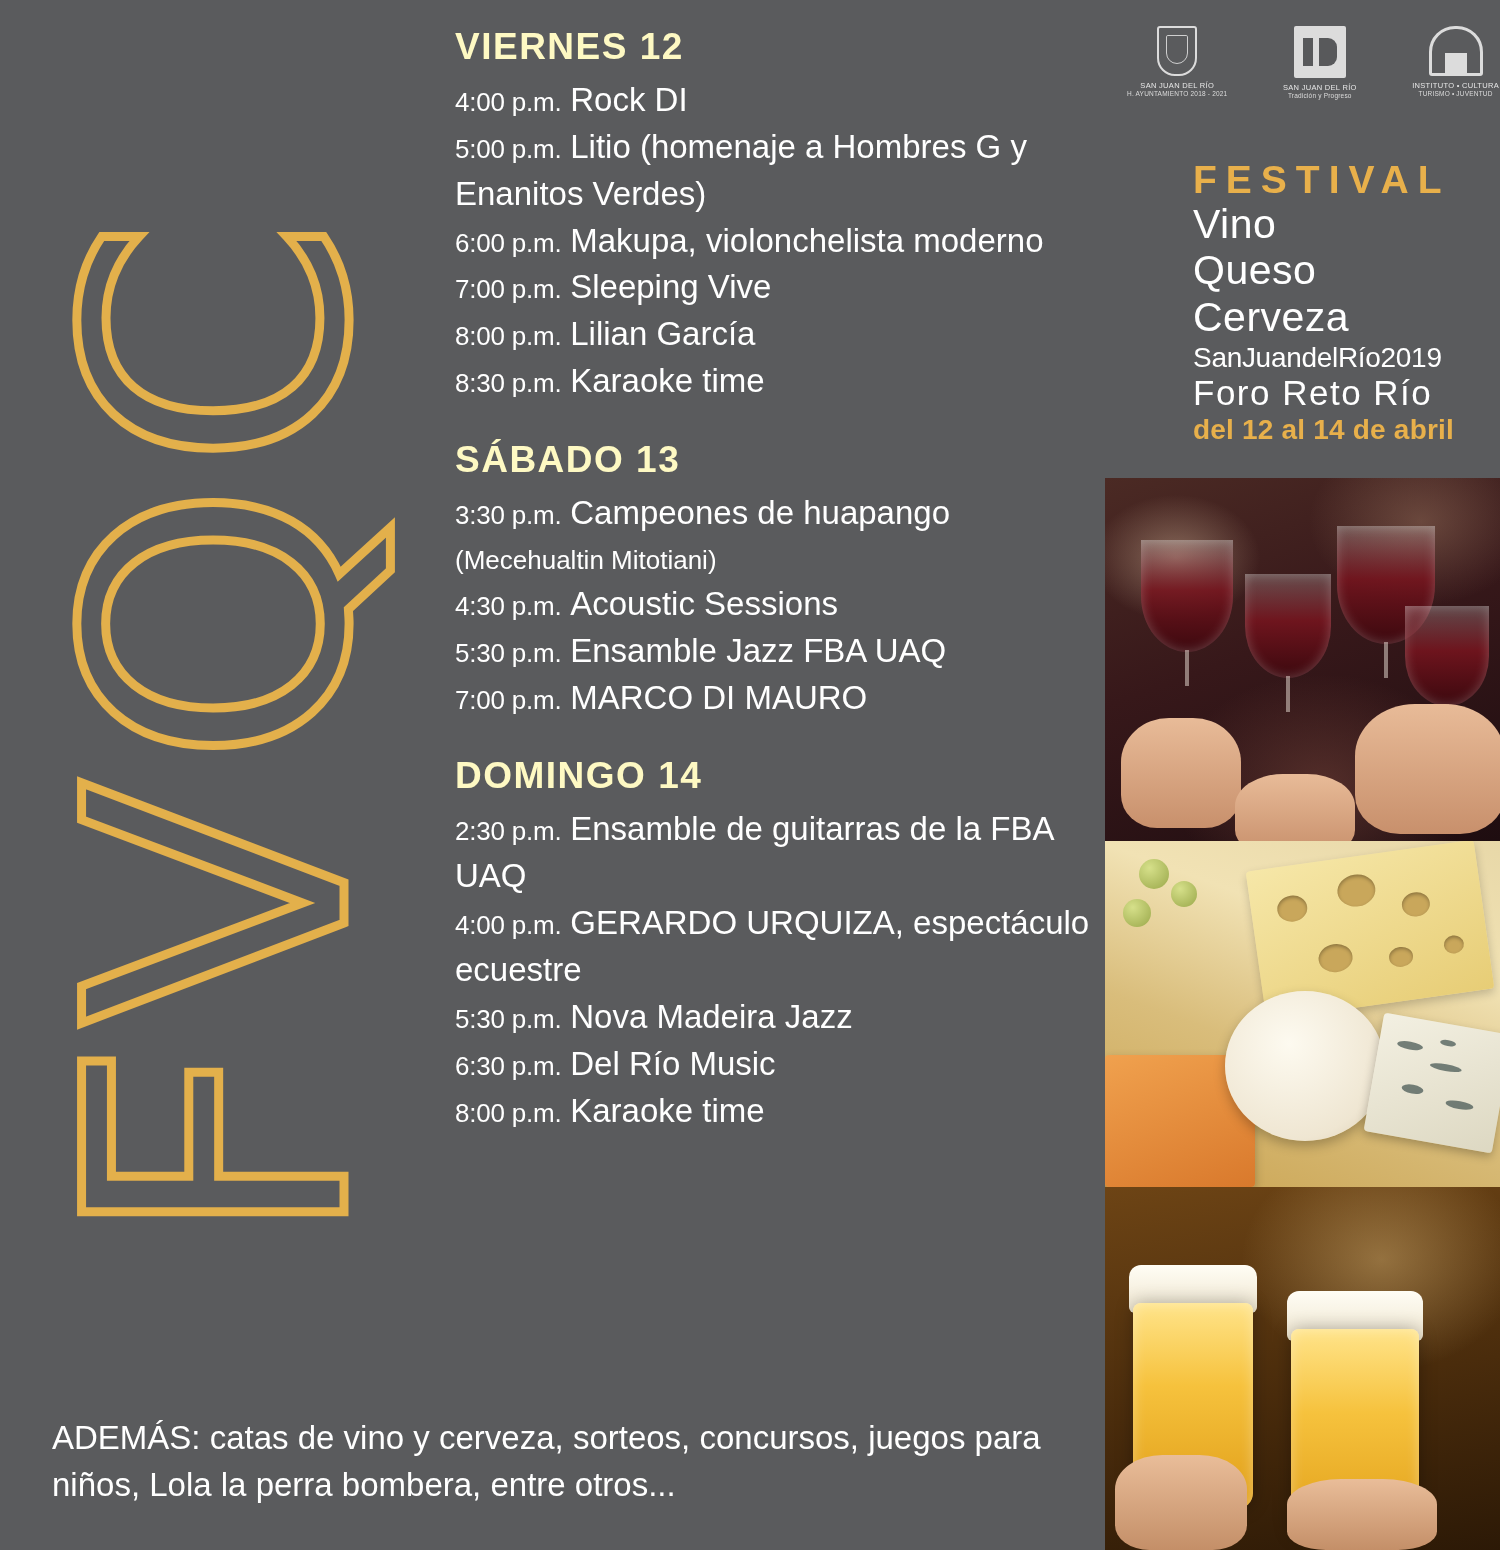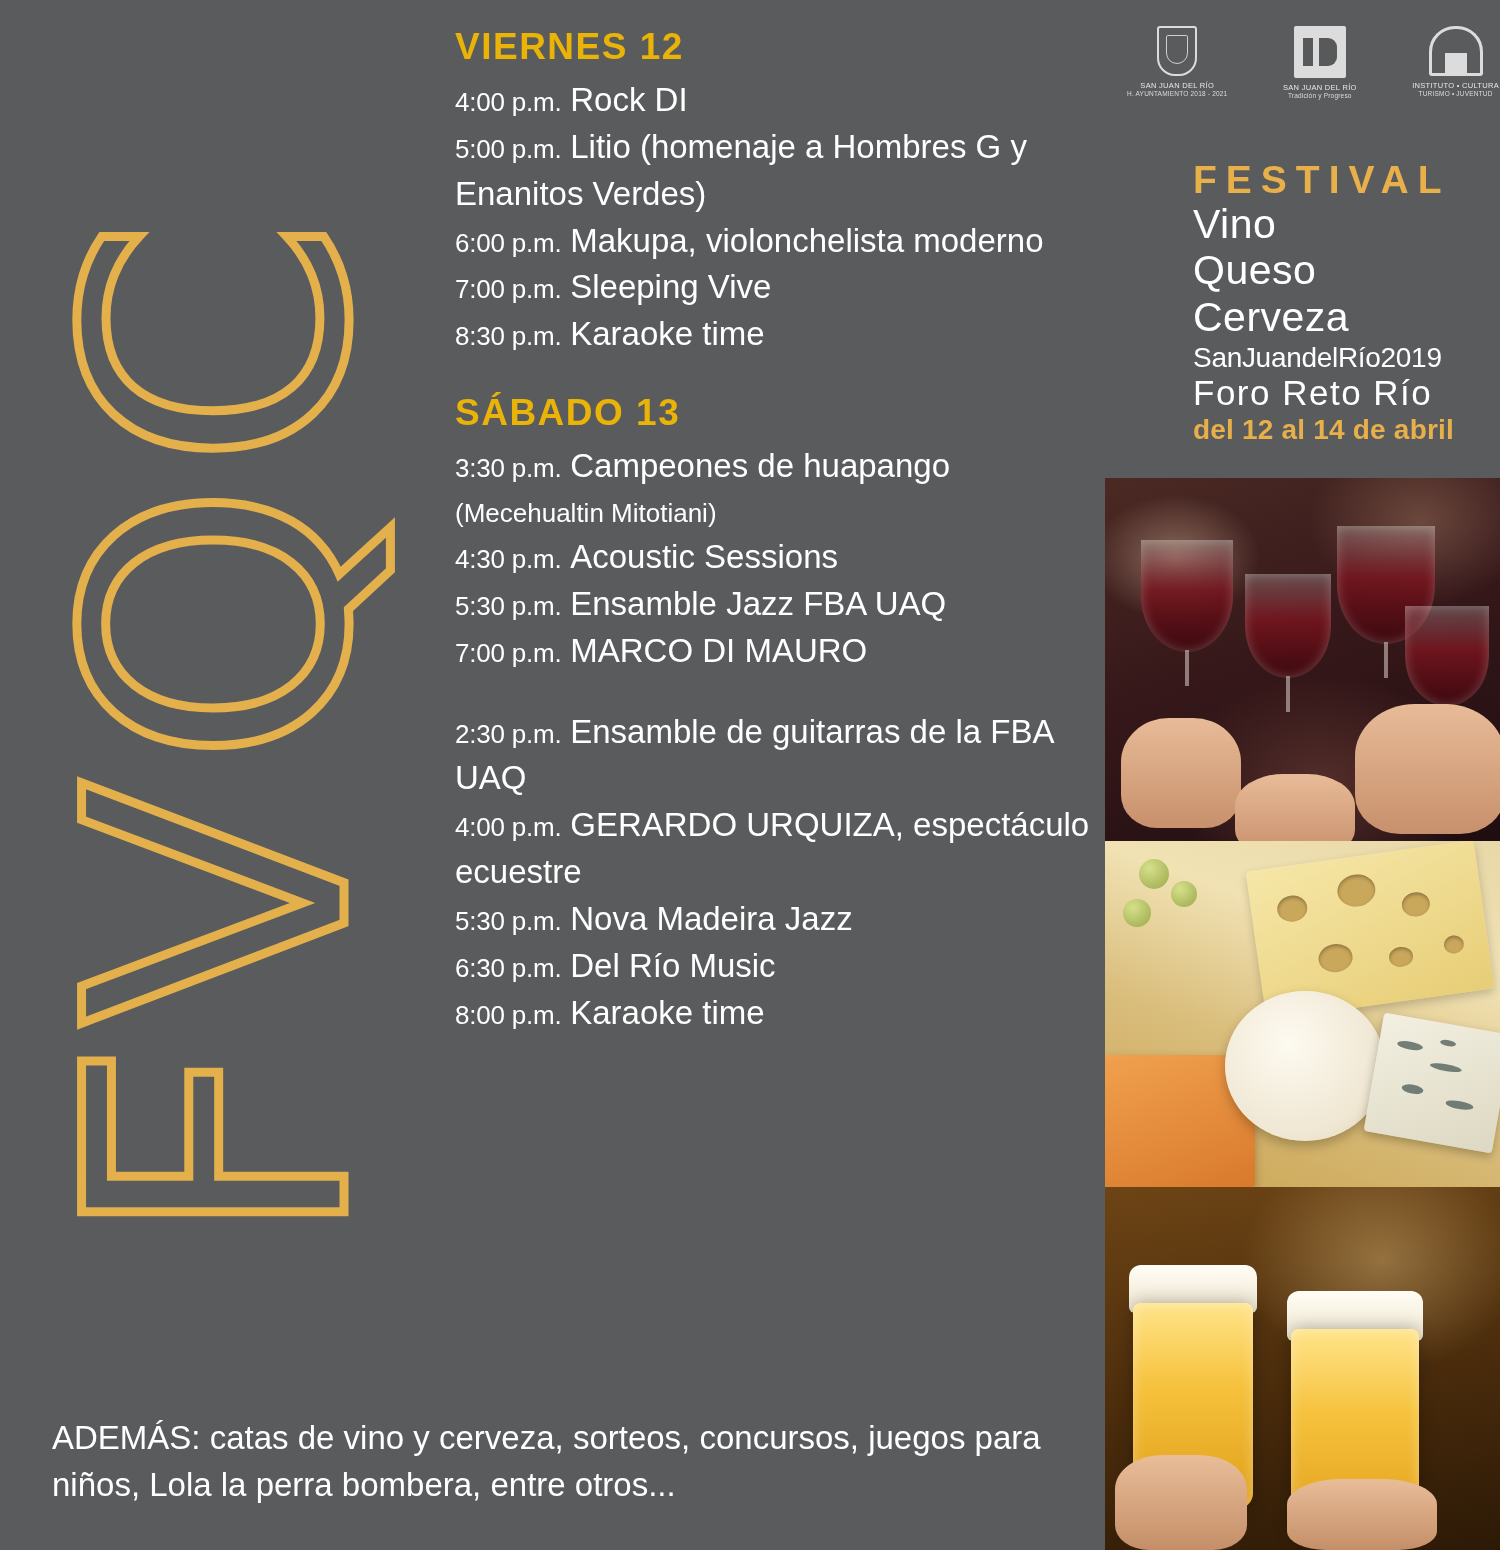--- a/index.html
+++ b/index.html
@@ -52,21 +52,21 @@
   .program {
     position: absolute;
     left: 455px;
     top: 26px;
     width: 640px;
   }
 
   .day-block { margin-bottom: 34px; }
 
   .day-title {
-    color: #eab308;
+    color: #fef9c3;
     font-size: 37px;
     font-weight: bold;
     letter-spacing: 1.5px;
     margin-bottom: 9px;
   }
 
   .slot {
     color: #ffffff;
     font-size: 31px;
     line-height: 1.42;
@@ -370,20 +370,24 @@
       </div>
       <div class="slot">
         <span class="time">6:00 p.m.</span>
         <span class="act">Makupa, violonchelista moderno</span>
       </div>
       <div class="slot">
         <span class="time">7:00 p.m.</span>
         <span class="act">Sleeping Vive</span>
       </div>
       <div class="slot">
+        <span class="time">8:00 p.m.</span>
+        <span class="act">Lilian García</span>
+      </div>
+      <div class="slot">
         <span class="time">8:30 p.m.</span>
         <span class="act">Karaoke time</span>
       </div>
     </div>
 
     <div class="day-block">
       <div class="day-title">SÁBADO 13</div>
       <div class="slot">
         <span class="time">3:30 p.m.</span>
         <span class="act">Campeones de huapango</span>
@@ -397,20 +401,21 @@
         <span class="time">5:30 p.m.</span>
         <span class="act">Ensamble Jazz FBA UAQ</span>
       </div>
       <div class="slot">
         <span class="time">7:00 p.m.</span>
         <span class="act">MARCO DI MAURO</span>
       </div>
     </div>
 
     <div class="day-block">
+      <div class="day-title">DOMINGO 14</div>
       <div class="slot">
         <span class="time">2:30 p.m.</span>
         <span class="act">Ensamble de guitarras de la FBA UAQ</span>
       </div>
       <div class="slot">
         <span class="time">4:00 p.m.</span>
         <span class="act">GERARDO URQUIZA, espectáculo ecuestre</span>
       </div>
       <div class="slot">
         <span class="time">5:30 p.m.</span>

